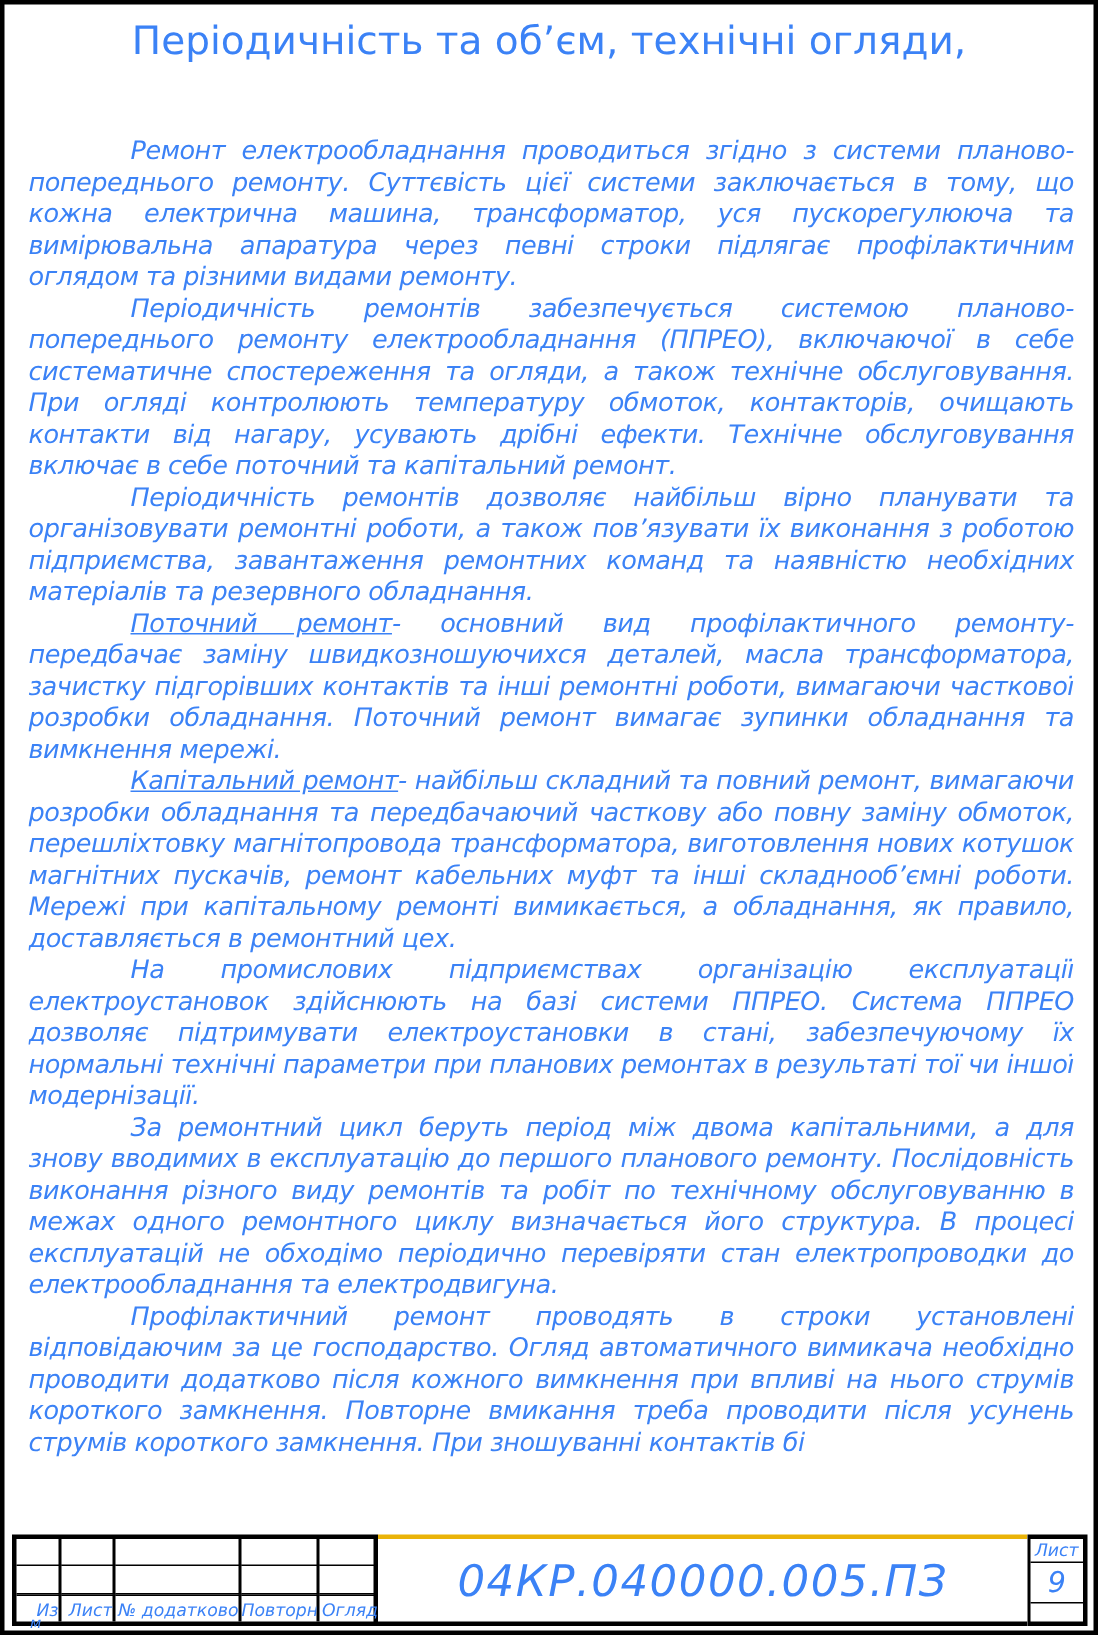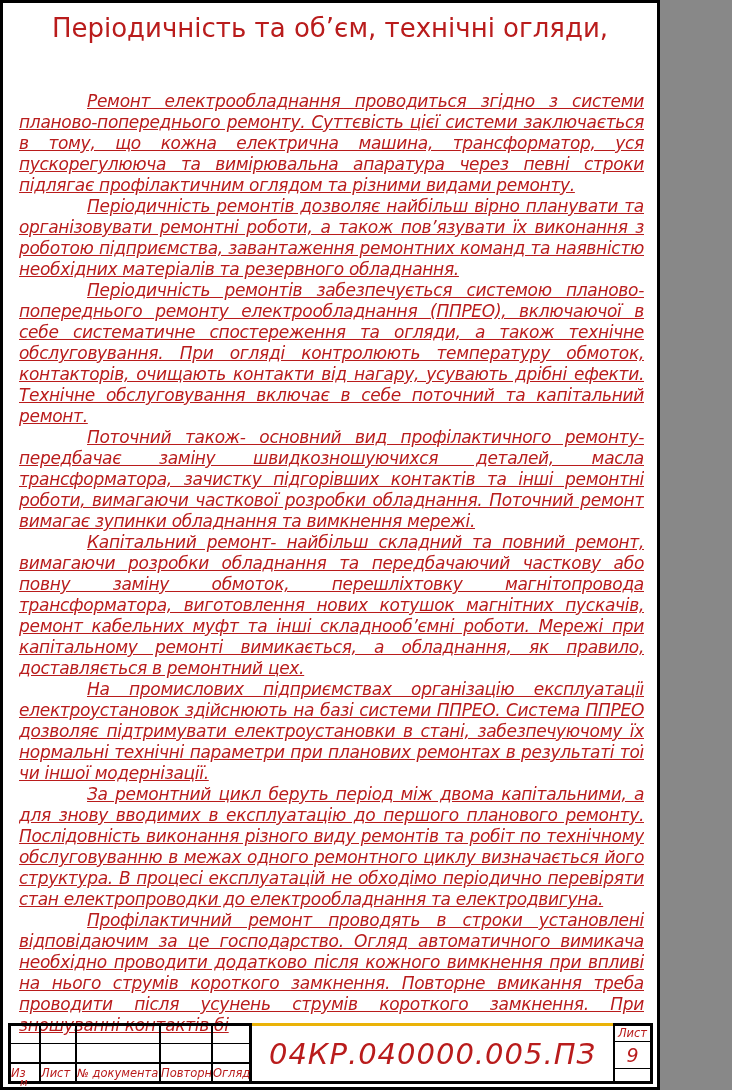--- a/index.html
+++ b/index.html
@@ -1,44 +1,43 @@
 <!DOCTYPE html>
 <html><head>
 <meta charset="utf-8">
 <style>
   html,body { margin:0; padding:0; background:#888; }
   .page {
     position:relative;
-    width:660px; height:1090px;
+    width:732px; height:1090px;
     background:#ffffff;
     box-sizing:border-box;
     border:3px solid #000;
     overflow:hidden;
     font-family:"DejaVu Sans", sans-serif;
-    color:#b91c1c;
+    color:#3b82f6;
   }
   .doc-title {
     margin:9px 10px 0 10px;
     text-align:center;
     font-size:26px;
     line-height:33px;
     font-weight:normal;
     font-family:"DejaVu Sans", sans-serif;
   }
   .doc-body {
     position:absolute;
     top:88px; left:16px; right:13px;
     height:960px;
     overflow:hidden;
     font-style:italic;
     font-size:17px;
     line-height:21px;
     letter-spacing:-0.3px;
     text-align:justify;
-    text-decoration:underline;
   }
   .para { margin:0; text-indent:68px; }
   .lead { text-decoration:underline; }
 
   
   .stamp {
     position:absolute;
     left:5px; right:4px; bottom:3px;
     height:61px;
     display:flex;
@@ -57,21 +56,21 @@
   .rev-cell {
     border-right:2px solid #000;
     border-bottom:1.5px solid #000;
   }
   .rev-cell.last-col { border-right:none; }
   .rev-cell.label-row {
     border-bottom:none;
     font-style:italic;
     font-size:11.5px;
     line-height:14px;
-    text-align:left;
+    text-align:right;
     padding-top:2px;
     border-top:1.5px solid #000;
     white-space:nowrap;
     overflow:hidden;
   }
 
   .doc-number-cell {
     flex:1;
     border-top:3px solid #eab308;
     border-bottom:3px solid #000;
@@ -123,23 +122,23 @@
 </style>
 </head>
 <body>
 
 <div class="page">
 
   <h1 class="doc-title"><span>Періодичність та об’єм, технічні огляди,</span><br></h1>
 
   <div class="doc-body" id="paragraph-container">
       <p class="para">Ремонт електрообладнання проводиться згідно з системи планово-попереднього ремонту. Суттєвість цієї системи заключається в тому, що кожна електрична машина, трансформатор, уся пускорегулююча та вимірювальна апаратура через певні строки підлягає профілактичним оглядом та різними видами ремонту.</p>
+      <p class="para">Періодичність ремонтів забезпечується системою планово-попереднього ремонту електрообладнання (ППРЕО), включаючої в себе систематичне спостереження та огляди, а також технічне обслуговування. При огляді контролюють температуру обмоток, контакторів, очищають контакти від нагару, усувають дрібні ефекти. Технічне обслуговування включає в себе поточний та капітальний ремонт.</p>
       <p class="para">Періодичність ремонтів дозволяє найбільш вірно планувати та організовувати ремонтні роботи, а також пов’язувати їх виконання з роботою підприємства, завантаження ремонтних команд та наявністю необхідних матеріалів та резервного обладнання.</p>
-      <p class="para">Періодичність ремонтів забезпечується системою планово-попереднього ремонту електрообладнання (ППРЕО), включаючої в себе систематичне спостереження та огляди, а також технічне обслуговування. При огляді контролюють температуру обмоток, контакторів, очищають контакти від нагару, усувають дрібні ефекти. Технічне обслуговування включає в себе поточний та капітальний ремонт.</p>
-      <p class="para"><span class="lead">Поточний також</span>- основний вид профілактичного ремонту- передбачає заміну швидкозношуючихся деталей, масла трансформатора, зачистку підгорівших контактів та інші ремонтні роботи, вимагаючи  часткової розробки обладнання. Поточний ремонт вимагає зупинки обладнання та вимкнення мережі.</p>
+      <p class="para"><span class="lead">Поточний ремонт</span>- основний вид профілактичного ремонту- передбачає заміну швидкозношуючихся деталей, масла трансформатора, зачистку підгорівших контактів та інші ремонтні роботи, вимагаючи  часткової розробки обладнання. Поточний ремонт вимагає зупинки обладнання та вимкнення мережі.</p>
       <p class="para"><span class="lead">Капітальний ремонт</span>- найбільш складний та повний ремонт, вимагаючи розробки обладнання та передбачаючий часткову або повну заміну обмоток, перешліхтовку магнітопровода трансформатора, виготовлення нових котушок магнітних пускачів, ремонт кабельних муфт та інші складнооб’ємні роботи. Мережі при капітальному ремонті вимикається, а обладнання, як правило, доставляється в ремонтний цех.</p>
       <p class="para">На промислових підприємствах організацію експлуатації електроустановок здійснюють на базі системи ППРЕО. Система ППРЕО дозволяє підтримувати електроустановки в стані, забезпечуючому їх нормальні технічні параметри при планових ремонтах в результаті тої чи іншої модернізації.</p>
       <p class="para">За ремонтний цикл беруть період між двома капітальними, а для знову вводимих в експлуатацію до першого планового ремонту. Послідовність виконання різного виду ремонтів та робіт по технічному обслуговуванню в межах одного ремонтного циклу визначається його структура. В процесі експлуатацій не обходімо періодично перевіряти стан електропроводки до електрообладнання та електродвигуна.</p>
       <p class="para">Профілактичний ремонт проводять в строки установлені відповідаючим за це господарство. Огляд автоматичного вимикача необхідно проводити додатково після кожного вимкнення при впливі на нього струмів короткого замкнення. Повторне вмикання треба проводити після усунень струмів короткого замкнення. При зношуванні контактів бі</p>
     </div>
 
   <div class="stamp">
 
     <div class="rev-table">
       <div class="rev-cell"></div>
@@ -147,21 +146,21 @@
       <div class="rev-cell"></div>
       <div class="rev-cell"></div>
       <div class="rev-cell last-col"></div>
       <div class="rev-cell"></div>
       <div class="rev-cell"></div>
       <div class="rev-cell"></div>
       <div class="rev-cell"></div>
       <div class="rev-cell last-col"></div>
       <div class="rev-cell label-row">Из</div>
       <div class="rev-cell label-row">Лист</div>
-      <div class="rev-cell label-row">№ документа</div>
+      <div class="rev-cell label-row">№ додатково</div>
       <div class="rev-cell label-row">Повторне</div>
       <div class="rev-cell label-row last-col">Огляд</div>
     </div>
 
     <div class="doc-number-cell">
       <span>04КР.040000.005.ПЗ</span>
     </div>
 
     <div class="sheet-box">
       <div class="sheet-label">Лист</div>

